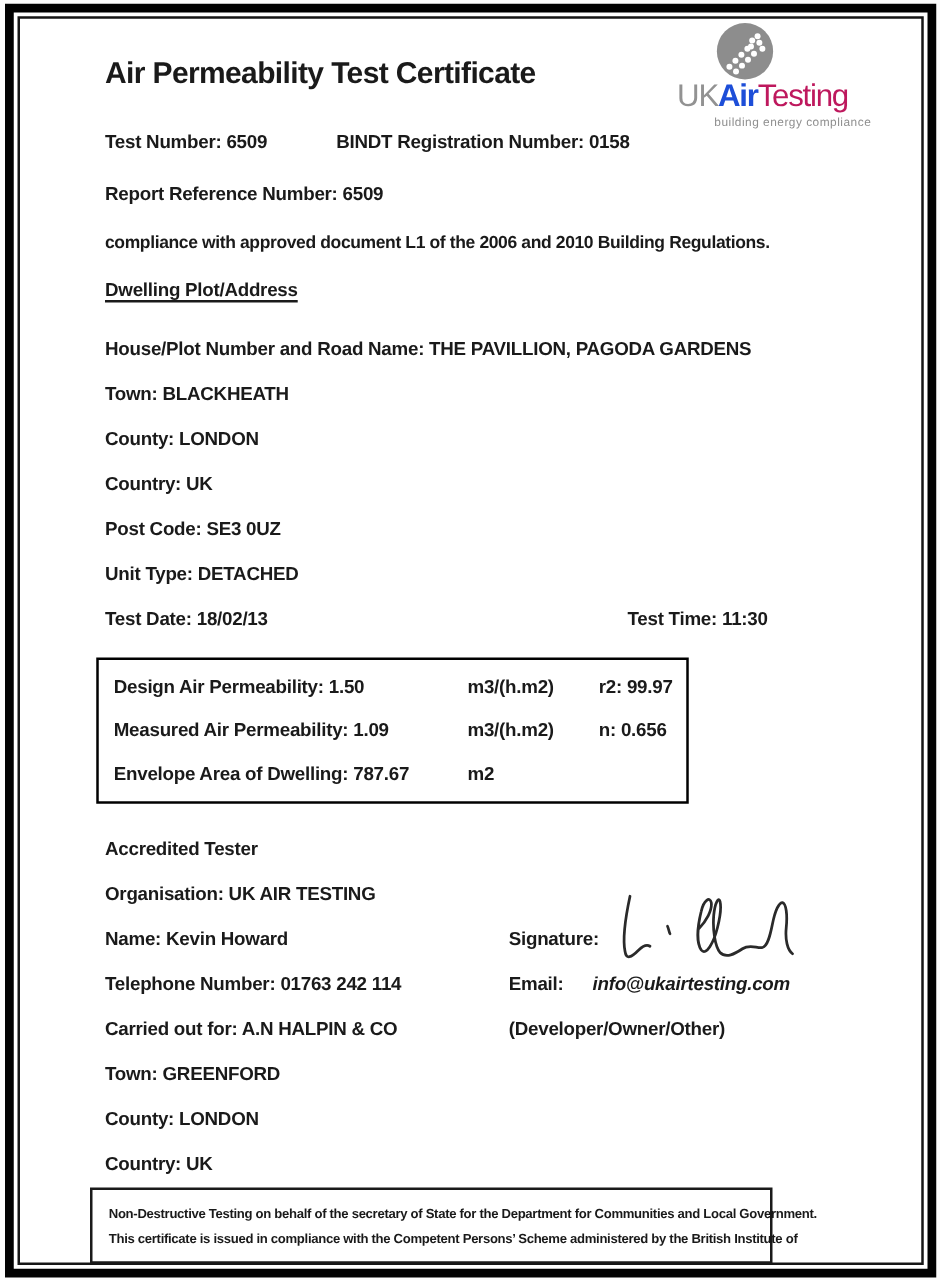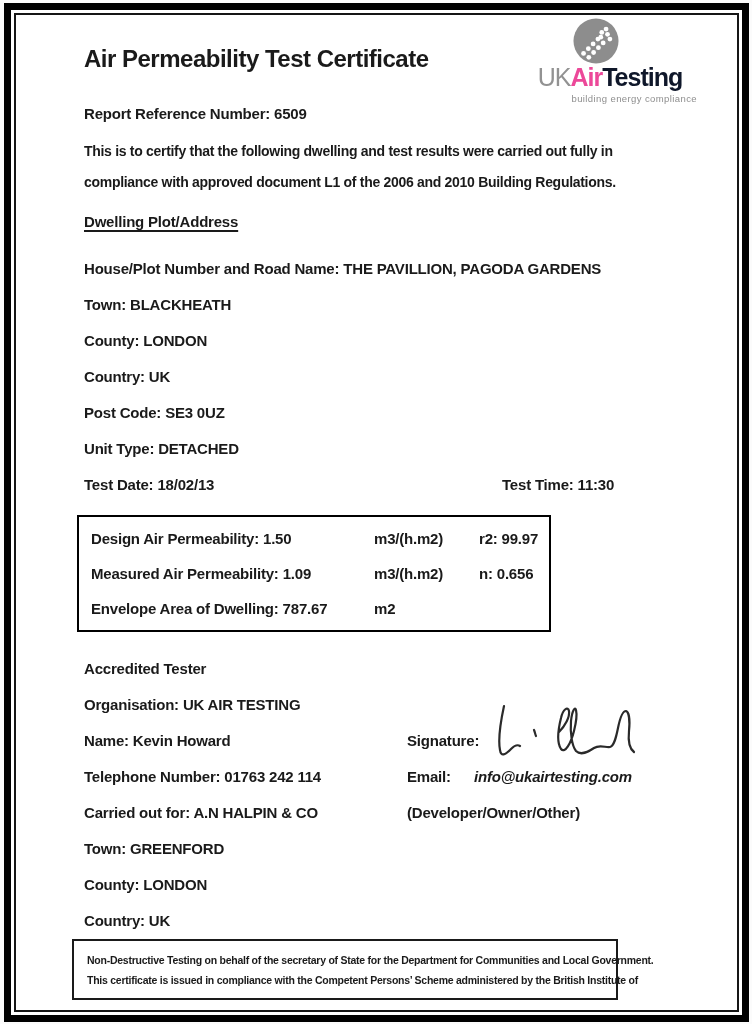--- a/index.html
+++ b/index.html
@@ -22,22 +22,22 @@
     padding:2px 24px 0 68px;
     font-weight:700; font-size:15px; letter-spacing:-0.2px;
   }
   
   .header { display:flex; justify-content:space-between; align-items:flex-start; height:88px; }
   .title { margin-top:28px; font-size:24px; letter-spacing:-0.5px; white-space:nowrap; }
   .logo { width:178px; margin-right:14px; text-align:center; line-height:1; }
   .logo-mark { display:block; margin:1px 0 1px 52px; }
   .brand { font-size:25px; letter-spacing:-1px; white-space:nowrap; }
   .brand .uk { color:#929292; font-weight:400; }
-  .brand .air { color:#ec4899; font-weight:700; }
-  .brand .testing { color:#0f172a; font-weight:700; }
+  .brand .air { color:#1d4ed8; font-weight:700; }
+  .brand .testing { color:#be185d; font-weight:400; }
   .tagline { margin-top:4px; font-size:9.5px; font-weight:400; color:#8e8e8e; letter-spacing:0.4px; text-align:right; padding-right:2px; }
   
   .row { position:relative; height:17px; margin-bottom:19px; white-space:nowrap; }
   .mb25 { margin-bottom:25px; }
   .mb14 { margin-bottom:14px; }
   .mb18 { margin-bottom:30px; }
   .para { font-size:14px; letter-spacing:-0.3px; line-height:31px; margin-bottom:15px; white-space:nowrap; }
   .heading-underline { text-decoration:underline; text-decoration-thickness:2px; text-underline-offset:3px; }
   .abs { position:absolute; top:0; }
   .at185 { left:185px; } .at323 { left:323px; } .at410 { left:390px; } .at418 { left:418px; }
@@ -89,28 +89,35 @@
           <circle cx="36" cy="17" r="2.5"></circle>
                 <circle cx="38.5" cy="22" r="2.5"></circle>
           <circle cx="29" cy="20" r="2.5"></circle>
         </g>
       </svg>
       <div class="brand"><span class="uk">UK</span><span class="air">Air</span><span class="testing">Testing</span></div>
       <div class="tagline">building energy compliance</div>
     </div>
   </div>
 
+  <div class="row mb25">
+    <span>Test Number:</span>
+    <span>6509</span>
+    <span class="abs at185">
+      <span>BINDT Registration Number:</span>
+      <span>0158</span>
+    </span>
+  </div>
 
   <div class="row mb14">
     <span>Report Reference Number:</span>
     <span>6509</span>
   </div>
 
   <div class="para">
-    <div>This is to certify that the following dwelling and test results were carried out fully in</div>
     <div>compliance with approved document L1 of the 2006 and 2010 Building Regulations.</div>
   </div>
 
   <div class="row mb18">
     <span class="heading-underline">Dwelling Plot/Address</span>
   </div>
 
   <div class="row">
     <span>House/Plot Number and Road Name:</span>
     <span>THE PAVILLION, PAGODA GARDENS</span>

